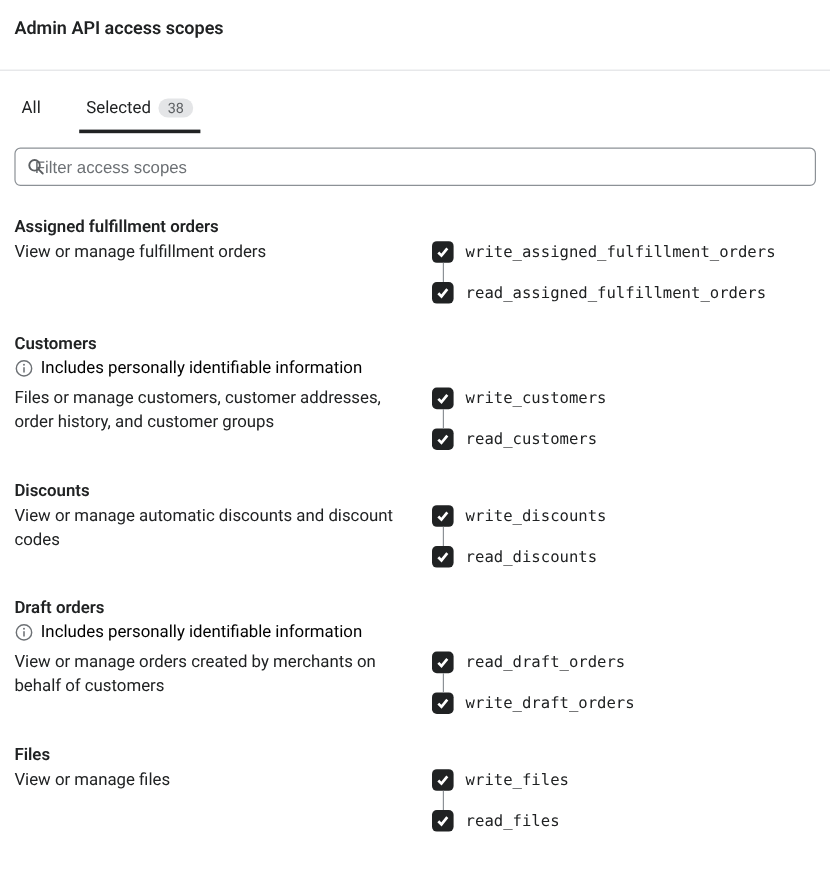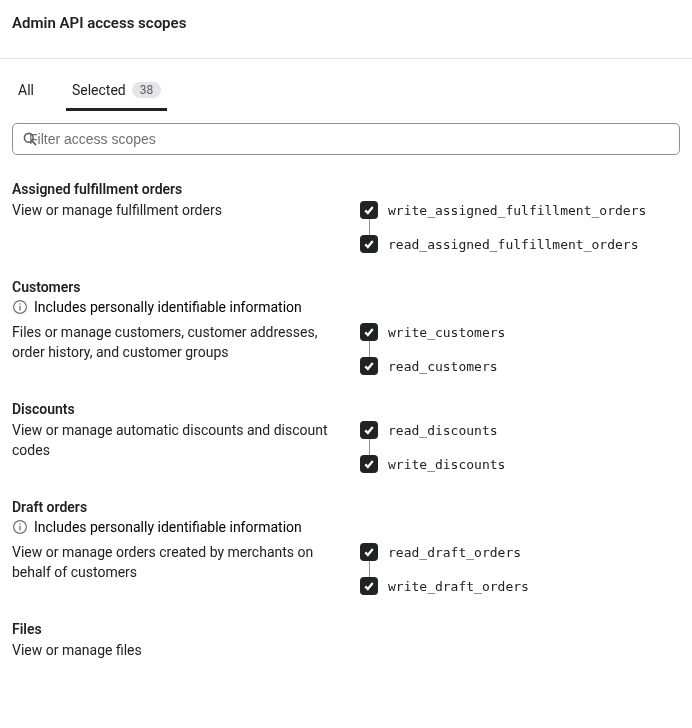--- a/index.html
+++ b/index.html
@@ -248,29 +248,29 @@
       <div class="section-title">Discounts</div>
       <div class="row">
         <div class="row-desc">View or manage automatic discounts and discount codes</div>
         <div class="row-scopes">
           <div class="scope-item">
             <div class="checkbox">
               <svg viewBox="0 0 16 16">
                 <polyline points="3,8.5 6.5,12 13,4"></polyline>
               </svg>
             </div>
+            <span class="scope-name">write_discounts</span>
+          </div>
+          <div class="scope-item">
+            <div class="checkbox">
+              <svg viewBox="0 0 16 16">
+                <polyline points="3,8.5 6.5,12 13,4"></polyline>
+              </svg>
+            </div>
             <span class="scope-name">read_discounts</span>
-          </div>
-          <div class="scope-item">
-            <div class="checkbox">
-              <svg viewBox="0 0 16 16">
-                <polyline points="3,8.5 6.5,12 13,4"></polyline>
-              </svg>
-            </div>
-            <span class="scope-name">write_discounts</span>
           </div>
         </div>
       </div>
     </div>
     <div class="section">
       <div class="section-title">Draft orders</div>
       <div class="pii-note">
         <svg class="info-icon" viewBox="0 0 20 20" fill="none">
           <circle cx="10" cy="10" r="8" stroke="#6d7175" stroke-width="1.5"></circle>
           <circle cx="10" cy="6.2" r="1" fill="#6d7175"></circle>
@@ -297,15 +297,33 @@
             </div>
             <span class="scope-name">write_draft_orders</span>
           </div>
         </div>
       </div>
     </div>
     <div class="section">
       <div class="section-title">Files</div>
       <div class="row">
         <div class="row-desc">View or manage files</div>
+        <div class="row-scopes">
+          <div class="scope-item">
+            <div class="checkbox">
+              <svg viewBox="0 0 16 16">
+                <polyline points="3,8.5 6.5,12 13,4"></polyline>
+              </svg>
+            </div>
+            <span class="scope-name">write_files</span>
+          </div>
+          <div class="scope-item">
+            <div class="checkbox">
+              <svg viewBox="0 0 16 16">
+                <polyline points="3,8.5 6.5,12 13,4"></polyline>
+              </svg>
+            </div>
+            <span class="scope-name">read_files</span>
+          </div>
+        </div>
       </div>
     </div>
   </div>
 
 </body></html>

